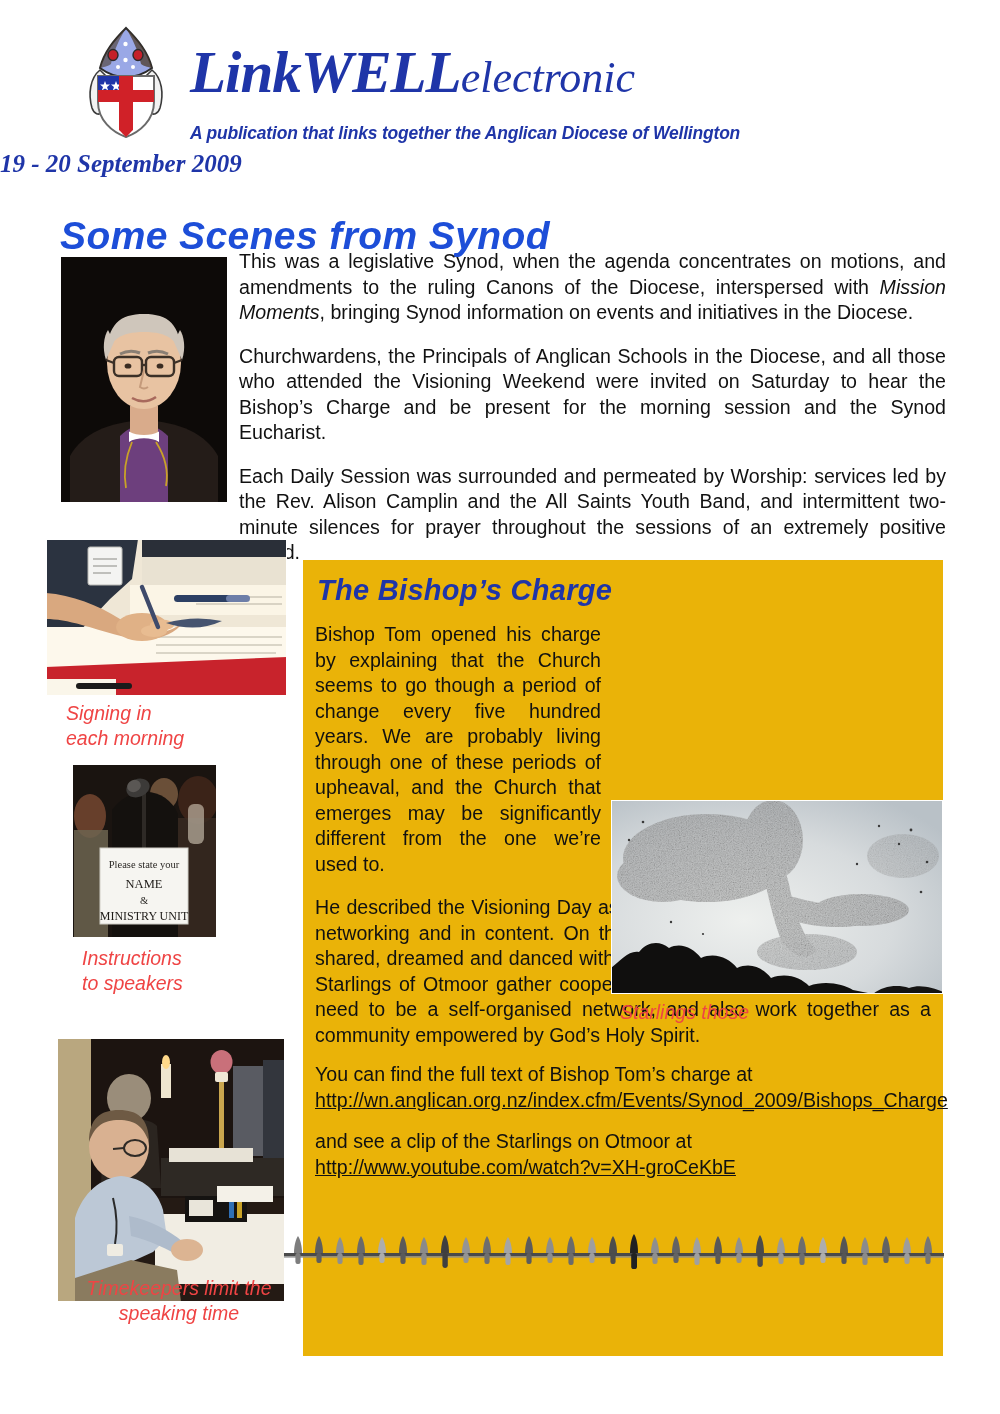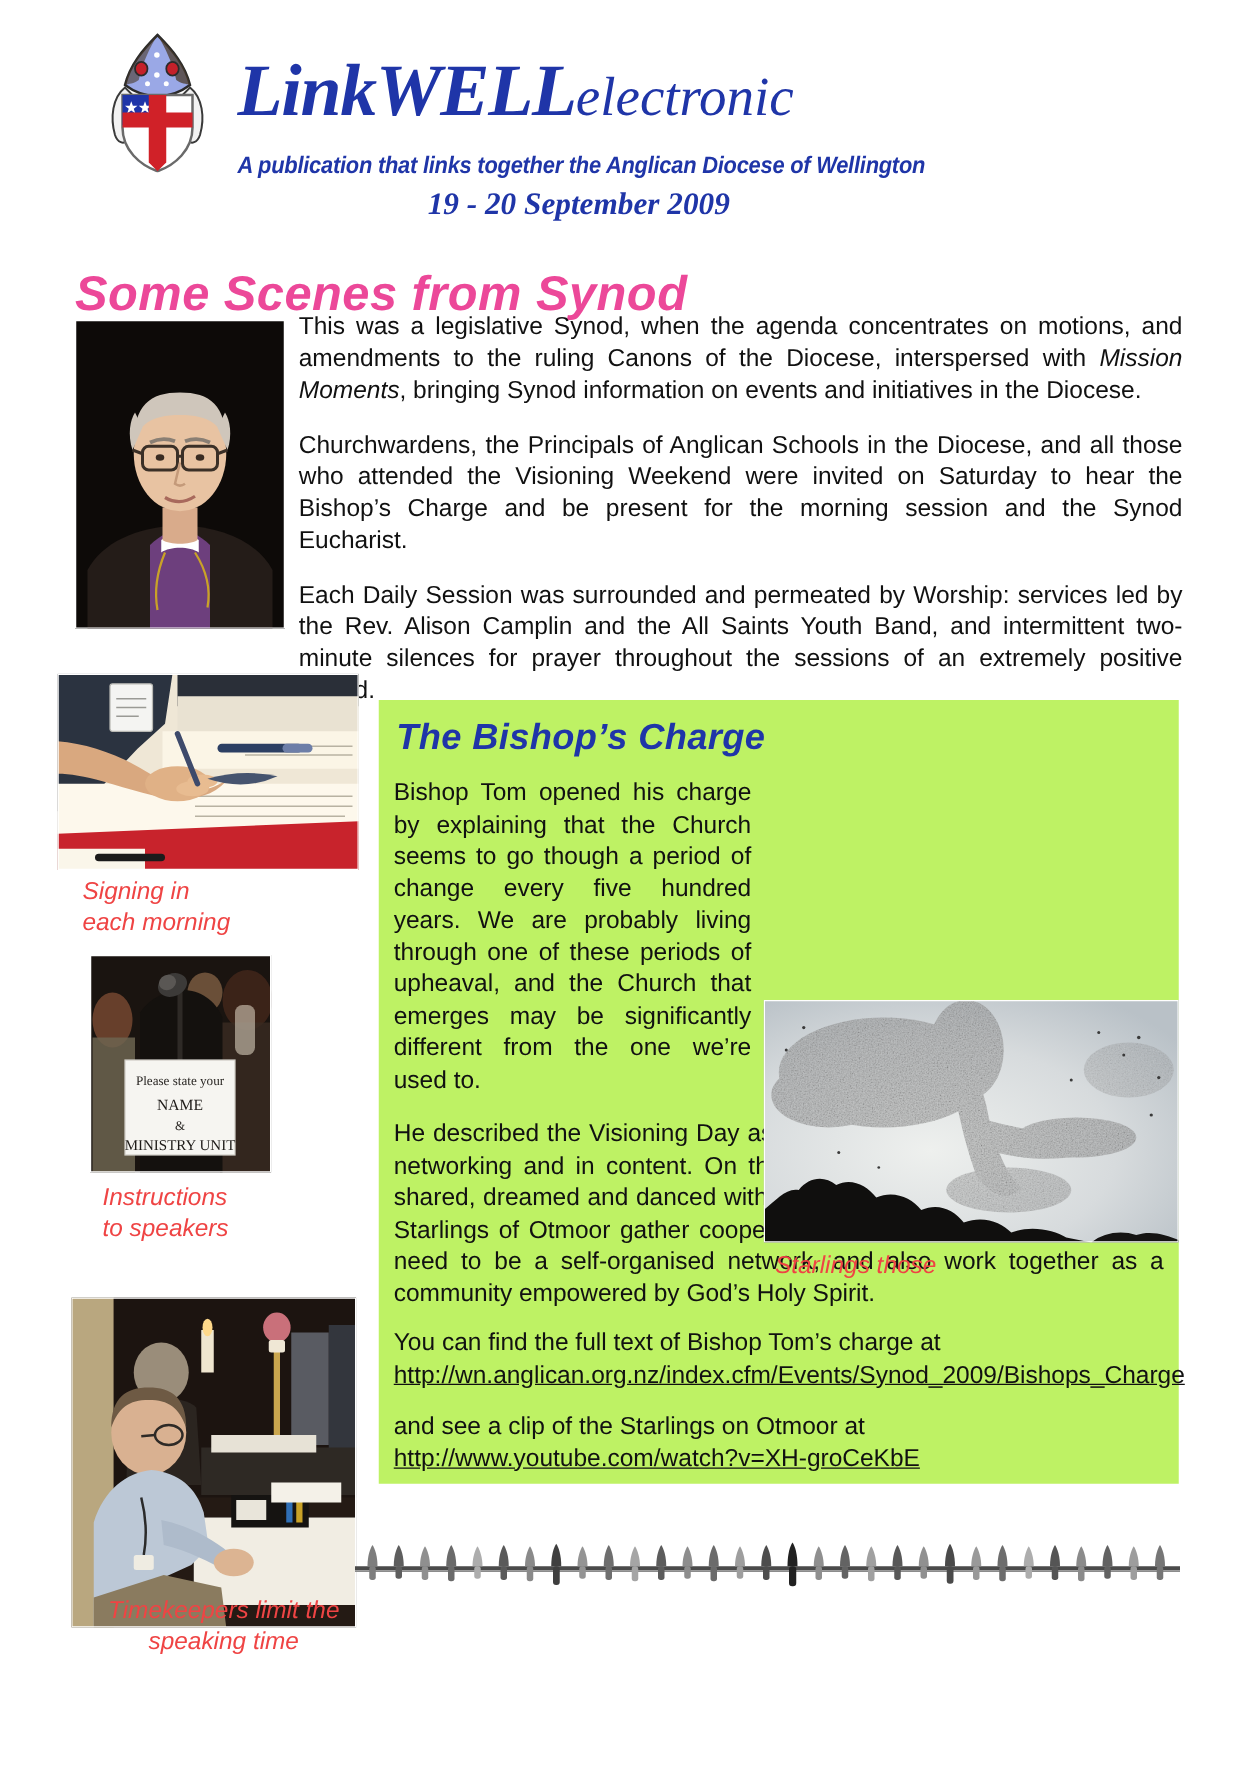--- a/index.html
+++ b/index.html
@@ -67,37 +67,37 @@
     font-size: 19px;
     color: #1f35a8;
     letter-spacing: -0.2px;
     transform: scaleX(0.92);
     transform-origin: left center;
   }
   #masthead-date {
     position: absolute;
     left: 0; top: 150px;
     width: 926px;
-    text-align: center;
+    text-align: left;
     font-family: "Liberation Serif", serif;
     font-style: italic;
     font-weight: bold;
     font-size: 25px;
     color: #1f35a8;
   }
 
   
   #main-heading {
     position: absolute;
     left: 60px; top: 188px;
     font-family: "Liberation Sans", sans-serif;
     font-style: italic;
     font-weight: bold;
     font-size: 39px;
-    color: #ec4899;
+    color: #1d4ed8;
     letter-spacing: 0.4px;
   }
 
   
   .photo {
     position: absolute;
     overflow: hidden;
     background: #cfcfcf;
   }
   .photo svg { display: block; width: 100%; height: 100%; }
@@ -137,22 +137,22 @@
     color: #111111;
   }
   #intro p:last-child, .panel-text p:last-child { margin-bottom: 0; }
   .ital { font-style: italic; }
 
   
   #charge-panel {
     position: absolute;
     left: 303px; top: 560px;
     width: 640px;
-    height: 627px;
-    background: #bef264;
+    height: 796px;
+    background: #eab308;
   }
   #charge-heading {
     position: absolute;
     left: 14px; top: 14px;
     font-family: "Liberation Sans", sans-serif;
     font-style: italic;
     font-weight: bold;
     font-size: 29px;
     color: #1f35a8;
     letter-spacing: 0.3px;

